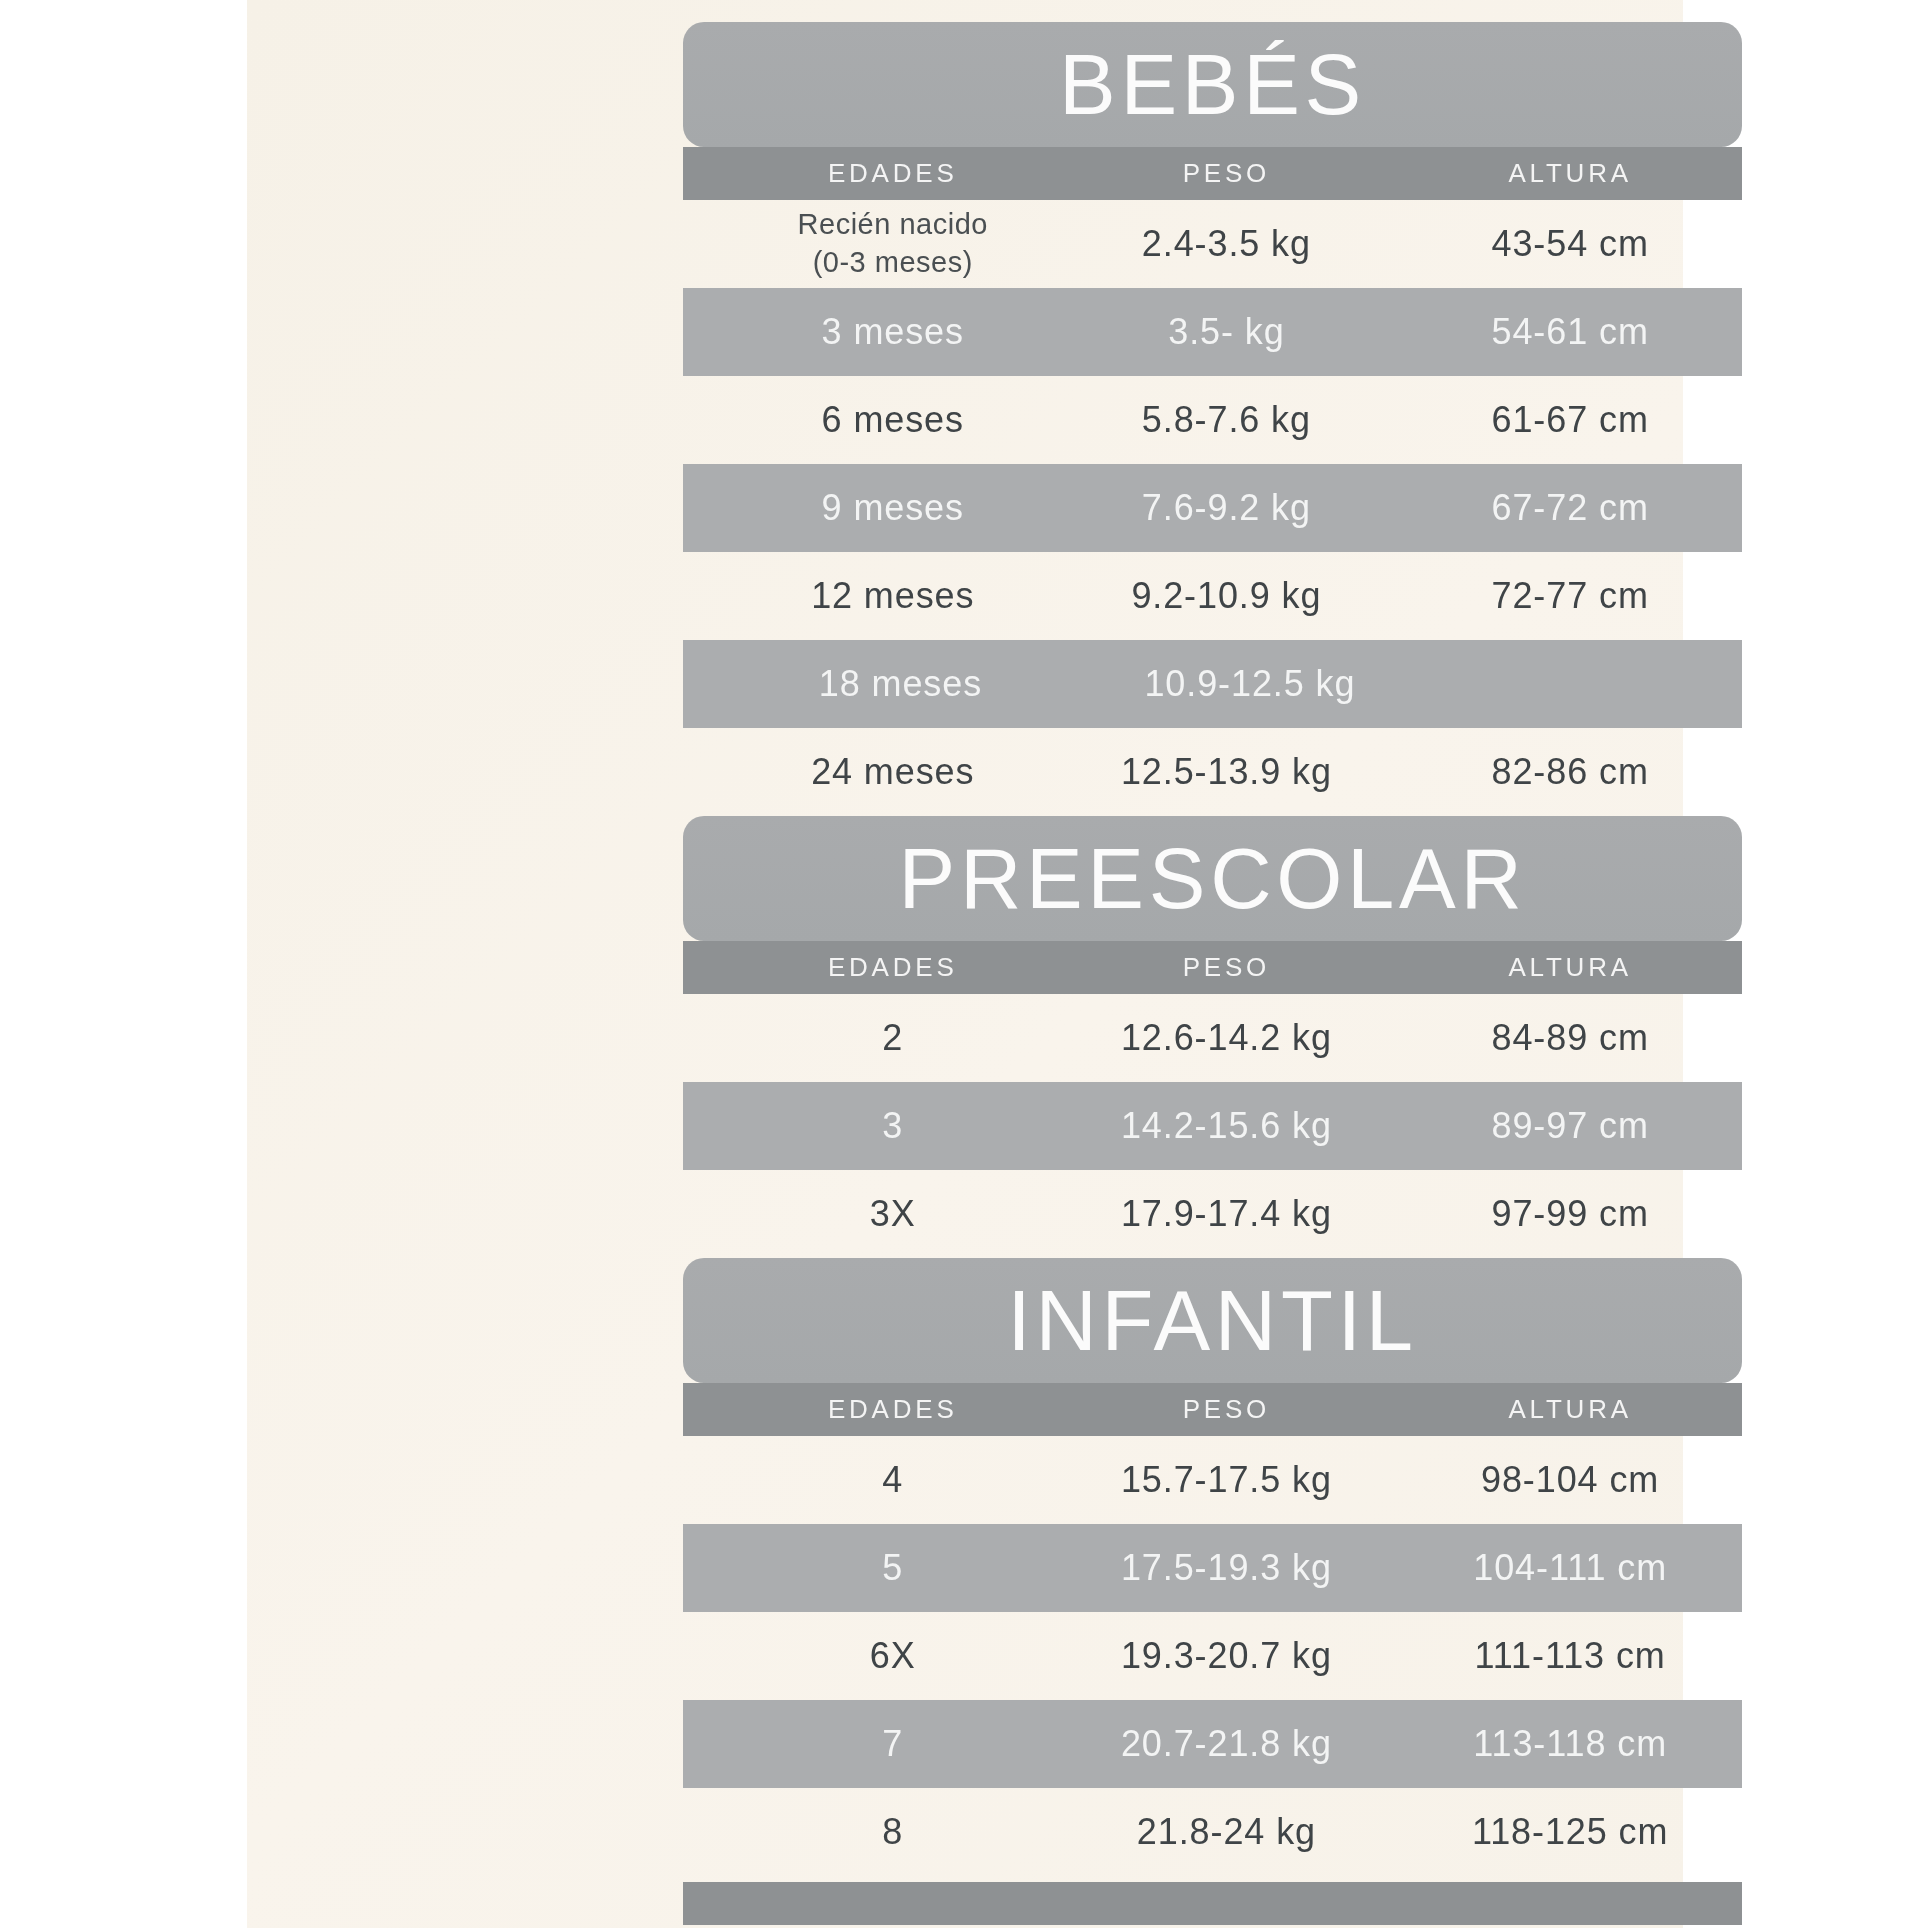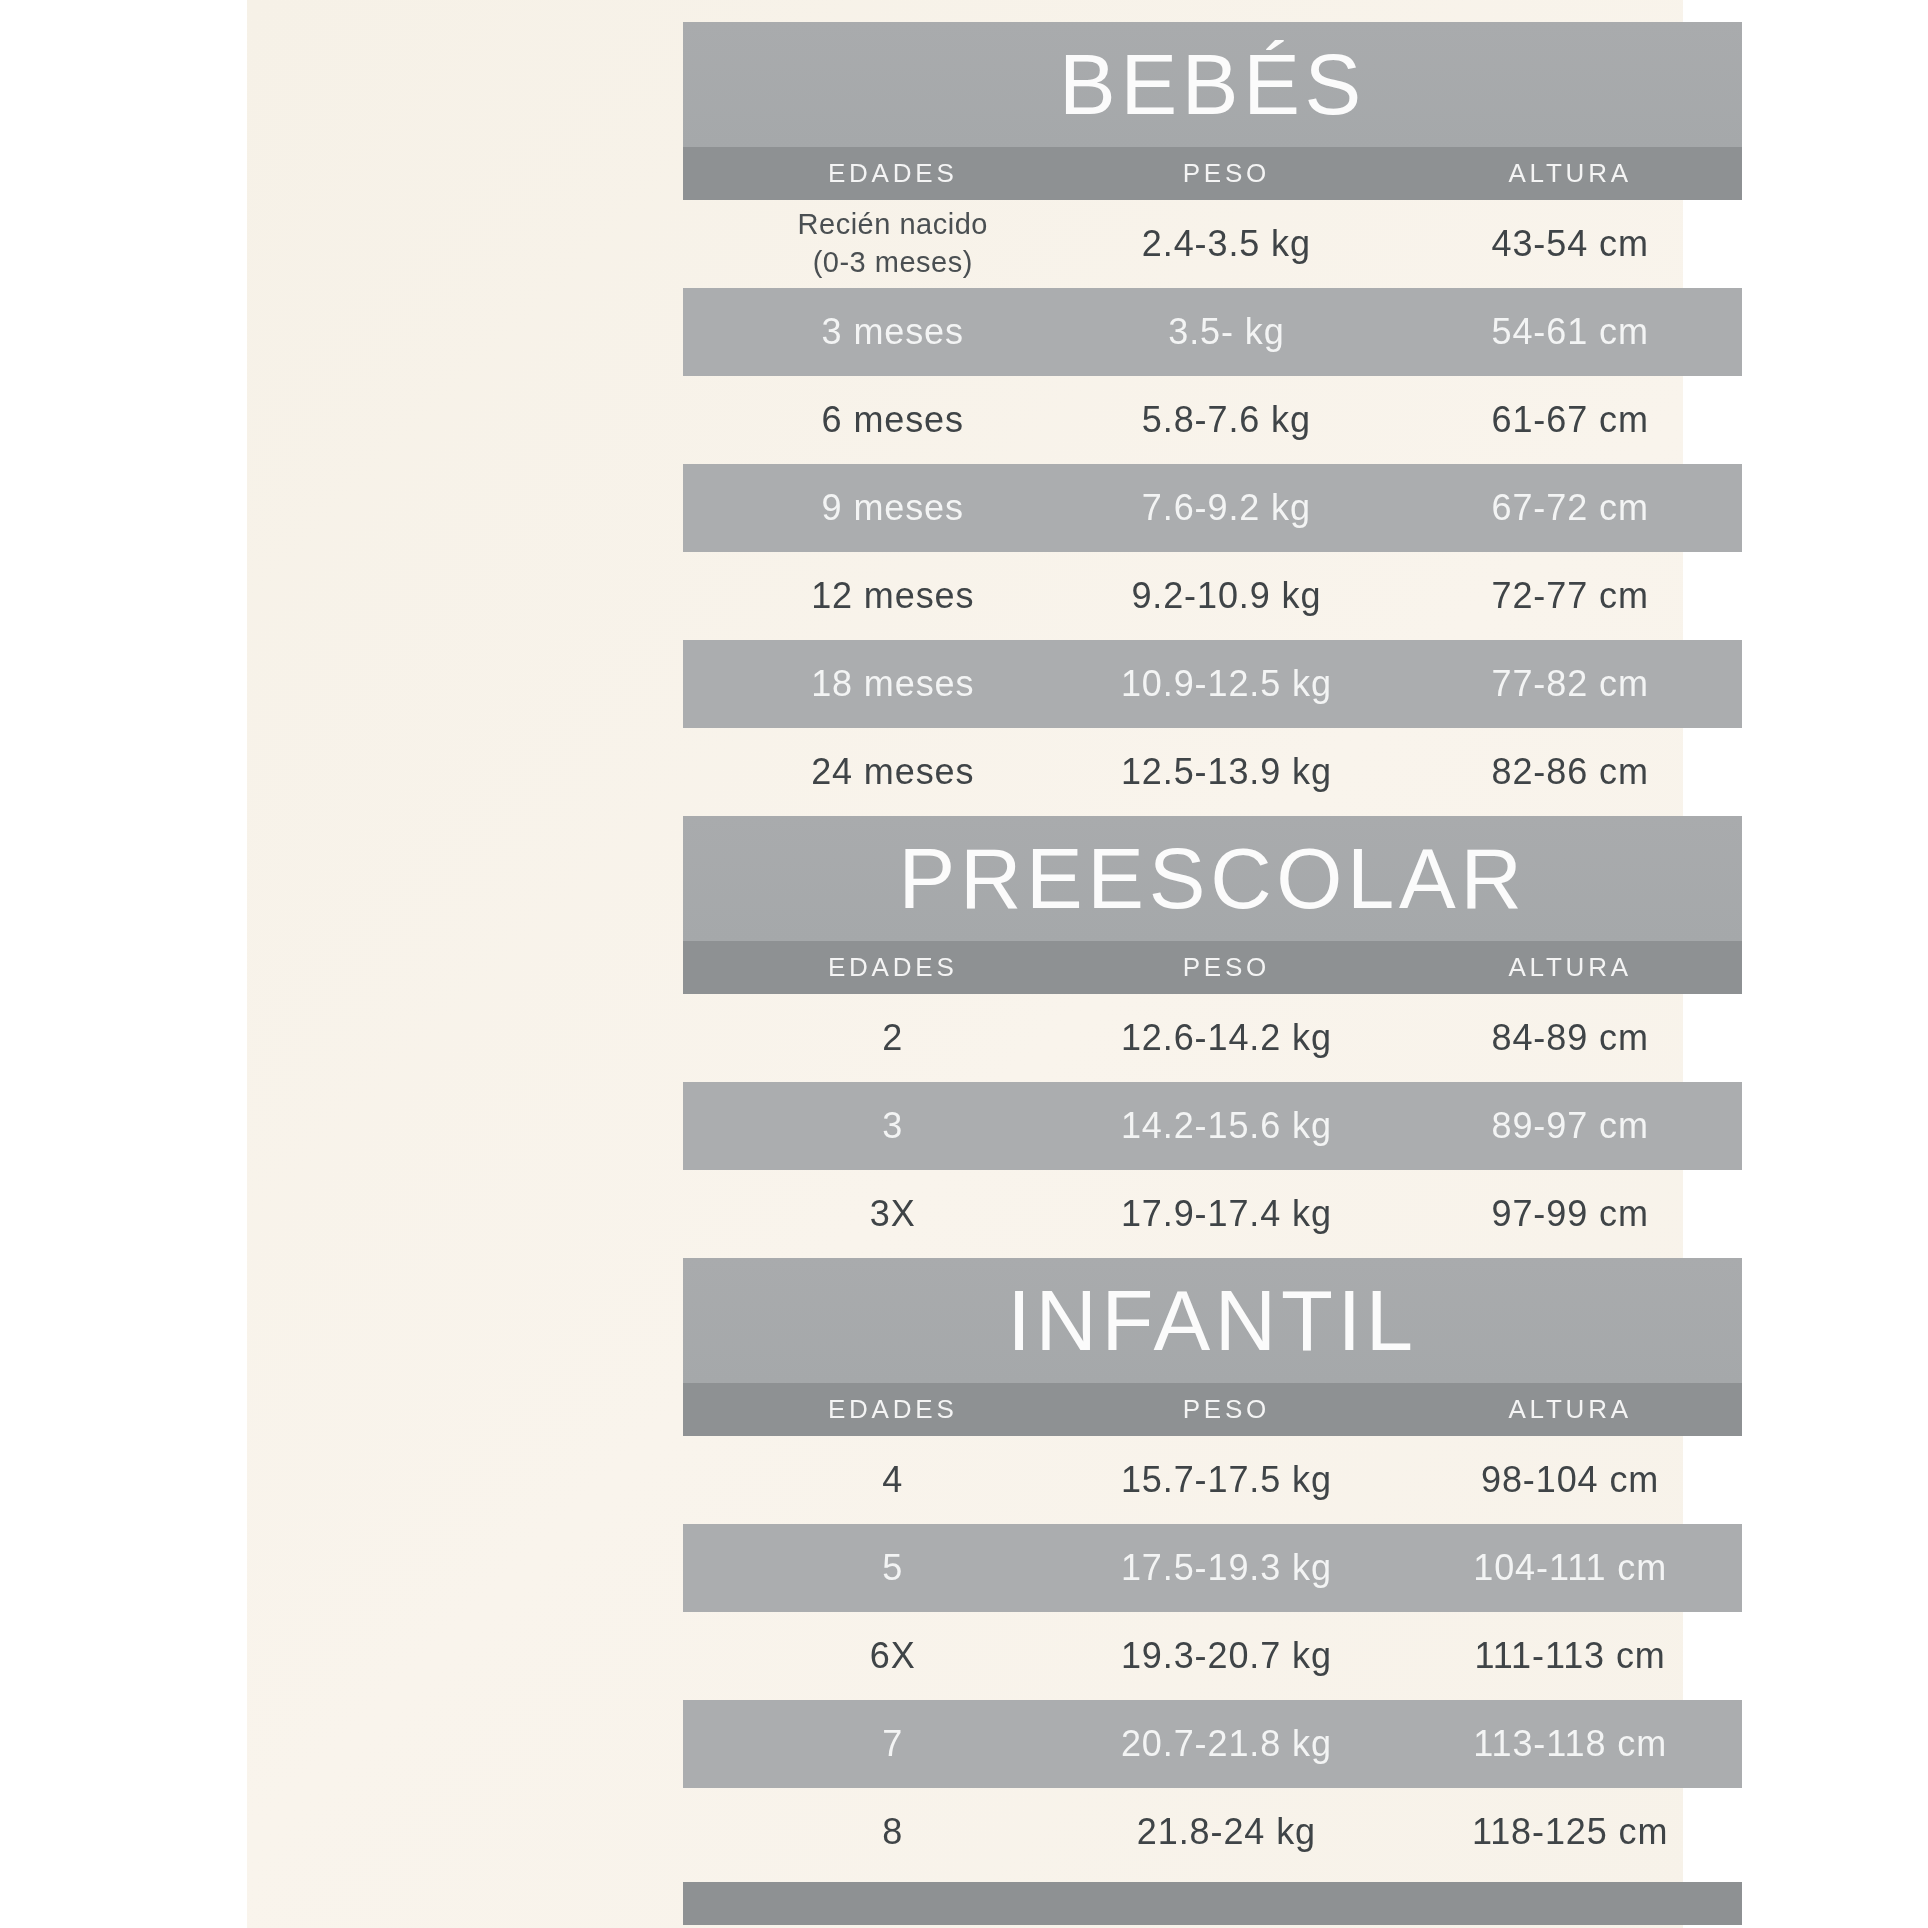--- a/index.html
+++ b/index.html
@@ -35,20 +35,21 @@
     height: 125px;
     background: linear-gradient(180deg, #a9abad 0%, #a5a8aa 100%);
     display: flex;
     align-items: center;
     justify-content: center;
     color: #fbfbfb;
     font-size: 85px;
     font-weight: 300;
     letter-spacing: 4.7px;
     line-height: 1;
+    border-radius: 21px;
   }
   .header-band {
     height: 53px;
     background: #8e9193;
     display: flex;
     align-items: center;
   }
   .header-band .cell {
     color: #f4f4f4;
     font-size: 26px;
@@ -128,21 +129,20 @@
           <div class="cell c2">67-72 cm</div>
         </div>
         <div class="row">
           <div class="cell c0">12 meses</div>
           <div class="cell c1">9.2-10.9 kg</div>
           <div class="cell c2">72-77 cm</div>
         </div>
         <div class="row shaded">
           <div class="cell c0">18 meses</div>
           <div class="cell c1">10.9-12.5 kg</div>
-          <div class="cell c2">77-82 cm</div>
         </div>
         <div class="row">
           <div class="cell c0">24 meses</div>
           <div class="cell c1">12.5-13.9 kg</div>
           <div class="cell c2">82-86 cm</div>
         </div>
         <div class="section-title">
           <span>PREESCOLAR</span>
         </div>
         <div class="header-band">

